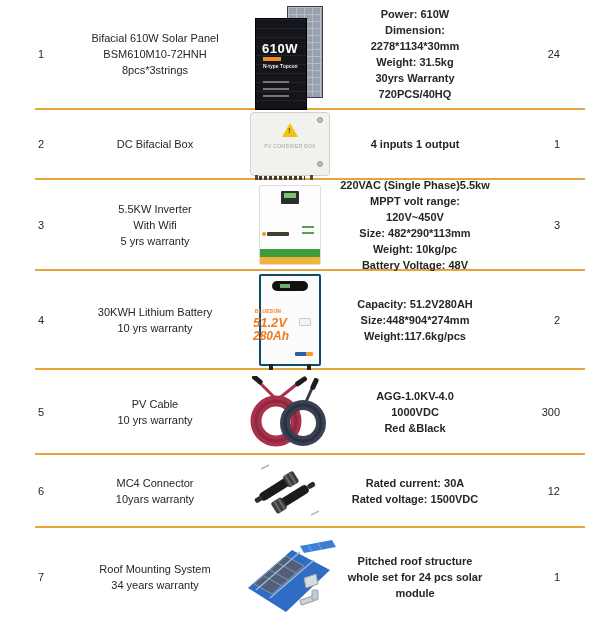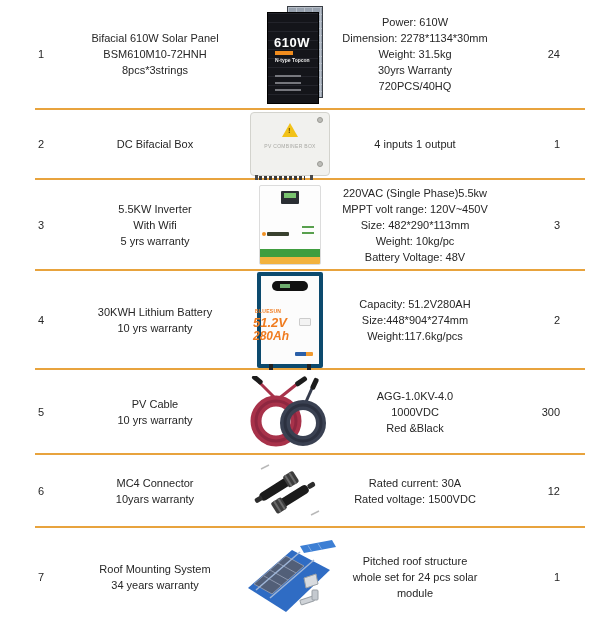--- a/index.html
+++ b/index.html
@@ -4,36 +4,36 @@
 <style>
   html,body{margin:0;padding:0;background:#ffffff;}
   body{font-family:"Liberation Sans",sans-serif;color:#262626;}
   .sheet{width:600px;height:625px;background:#fff;overflow:hidden;position:relative;}
   .row{display:flex;align-items:center;width:600px;}
   .divider{height:2px;background:#E8A33D;margin-left:35px;margin-right:15px;}
   .col{box-sizing:border-box;}
   .col-no{width:70px;text-align:center;font-size:11px;padding-left:12px;}
   .col-desc{width:170px;text-align:center;font-size:11px;line-height:16px;white-space:pre-line;}
   .col-img{width:100px;display:flex;align-items:center;justify-content:center;}
-  .col-specs{width:150px;text-align:center;font-size:11px;line-height:16px;white-space:pre-line;}
+  .col-specs{width:150px;text-align:center;font-size:11px;line-height:16px;white-space:pre-line;font-weight:bold;}
   .col-qty{width:70px;text-align:right;font-size:11px;}
 
   
   .r1{height:108px;} .r2{height:68px;} .r3{height:89px;} .r4{height:97px;}
   .r5{height:83px;} .r6{height:71px;} .r7{height:97px;}
 
   
   .imgbox{position:relative;}
 
   
   .panel-wrap{position:relative;width:78px;height:96px;}
   .panel-back{position:absolute;left:36px;top:0;width:34px;height:90px;background:#97a1ae;border:1px solid #3a3f46;
     background-image:repeating-linear-gradient(#b7bec8 0 1px,transparent 1px 7px),repeating-linear-gradient(90deg,#b7bec8 0 1px,transparent 1px 8px);}
-  .panel-front{position:absolute;left:4px;top:6px;width:50px;height:90px;background:#14151a;border:1px solid #000;
-    background-image:repeating-linear-gradient(#23242b 0 1px,transparent 1px 9px);margin-left:12px;}
+  .panel-front{position:absolute;left:4px;top:12px;width:50px;height:90px;background:#14151a;border:1px solid #000;
+    background-image:repeating-linear-gradient(#23242b 0 1px,transparent 1px 9px);}
   .panel-power{position:absolute;left:6px;top:22px;color:#fff;font-weight:bold;font-size:13px;letter-spacing:.5px;}
   .panel-orange{position:absolute;left:7px;top:38px;width:18px;height:4px;background:#f08c1e;}
   .panel-type{position:absolute;left:7px;top:44px;color:#e9e9e9;font-weight:bold;font-size:5px;}
   .panel-line{position:absolute;left:7px;width:26px;height:2px;background:#8e9096;opacity:.8;}
 
   
   .comb{width:78px;height:62px;background:#f1f1ee;border:1px solid #d3d3cd;border-radius:4px;position:relative;}
   .comb-tri{position:absolute;left:50%;top:10px;transform:translateX(-50%);width:0;height:0;
     border-left:8px solid transparent;border-right:8px solid transparent;border-bottom:14px solid #f2c218;}
   .comb-tri:after{content:"!";position:absolute;left:-2px;top:3px;font-size:8px;font-weight:bold;color:#7a5a00;}
@@ -47,21 +47,21 @@
   .inv{width:60px;height:78px;background:#fdfdfd;border:1px solid #dcdcdc;border-radius:2px;position:relative;overflow:hidden;}
   .inv-screen{position:absolute;left:50%;top:5px;transform:translateX(-50%);width:18px;height:13px;background:#2a2e33;border-radius:1px;}
   .inv-screen:after{content:"";position:absolute;left:3px;top:2px;width:12px;height:5px;background:#79c46f;}
   .inv-logo{position:absolute;left:7px;top:46px;width:22px;height:4px;background:#39412f;border-radius:1px;}
   .inv-logo:before{content:"";position:absolute;left:-5px;top:0;width:4px;height:4px;border-radius:50%;background:#f09022;}
   .inv-dash{position:absolute;right:6px;height:2px;width:12px;background:#58a04e;}
   .inv-green{position:absolute;left:0;right:0;bottom:7px;height:8px;background:#3f9d3f;}
   .inv-yellow{position:absolute;left:0;right:0;bottom:0;height:7px;background:#f2b23e;}
 
   
-  .bat{width:58px;height:88px;background:#fcfcfc;border:4px solid #0c4a6e;border-radius:2px;position:relative;}
+  .bat{width:58px;height:88px;background:#fcfcfc;border:2px solid #0c4a6e;border-radius:2px;position:relative;}
   .bat-pill{position:absolute;left:50%;top:5px;transform:translateX(-50%);width:36px;height:10px;background:#111;border-radius:6px;}
   .bat-pill:after{content:"";position:absolute;left:8px;top:3px;width:10px;height:4px;background:#6fae6f;}
   .bat-brand{position:absolute;left:-6px;top:32px;color:#f07c20;font-size:5px;font-weight:bold;letter-spacing:.3px;}
   .bat-v{position:absolute;left:-8px;top:39px;color:#f07c20;font-size:13px;font-weight:bold;font-style:italic;}
   .bat-ah{position:absolute;left:-8px;top:53px;color:#f07c20;font-size:12px;font-weight:bold;font-style:italic;}
   .bat-btn{position:absolute;right:8px;top:42px;width:10px;height:6px;background:#f3f3f3;border:1px solid #ccc;border-radius:1px;}
   .bat-logo2{position:absolute;right:6px;bottom:8px;width:18px;height:4px;background:linear-gradient(90deg,#2a5fa8 60%,#f09a30 60%);border-radius:1px;}
   .bat-foot{position:absolute;bottom:-6px;width:4px;height:6px;background:#222;}
 
   .qtyv{font-size:11px;}

